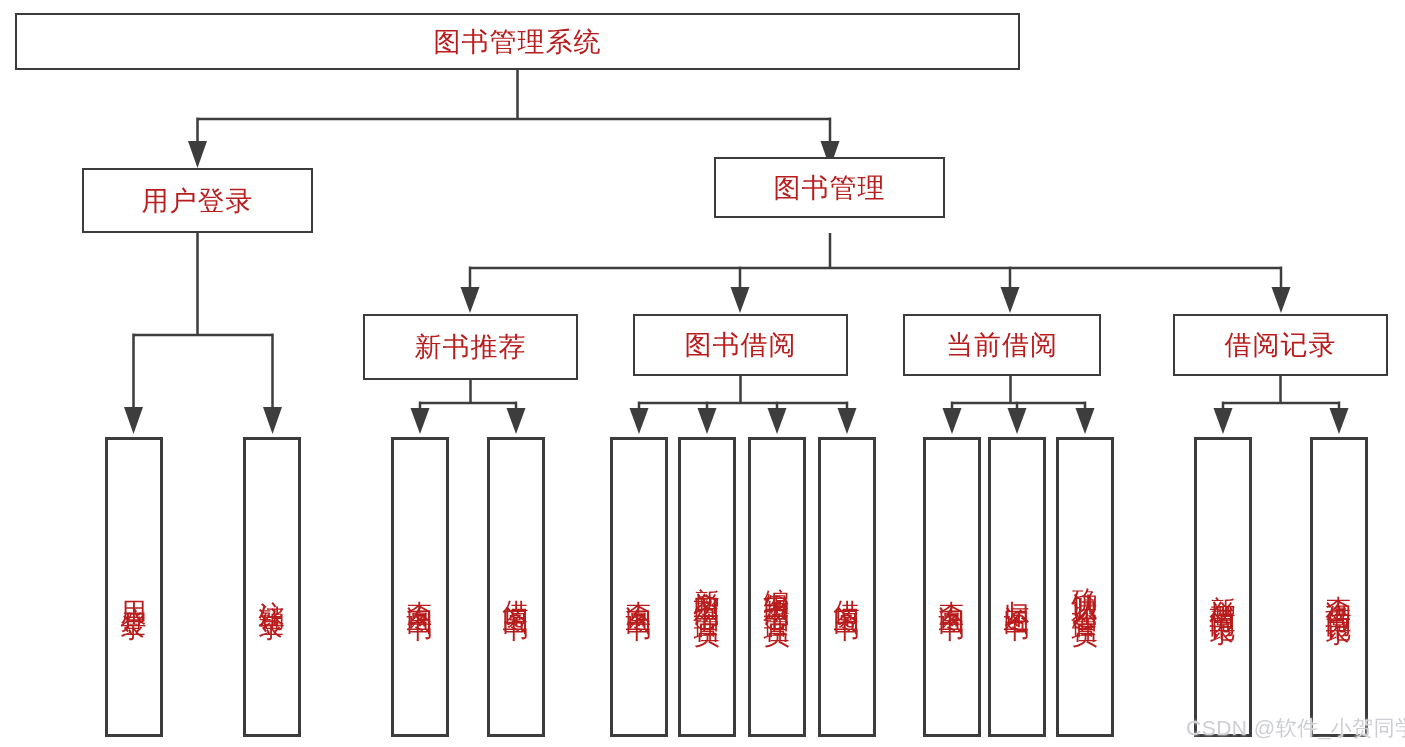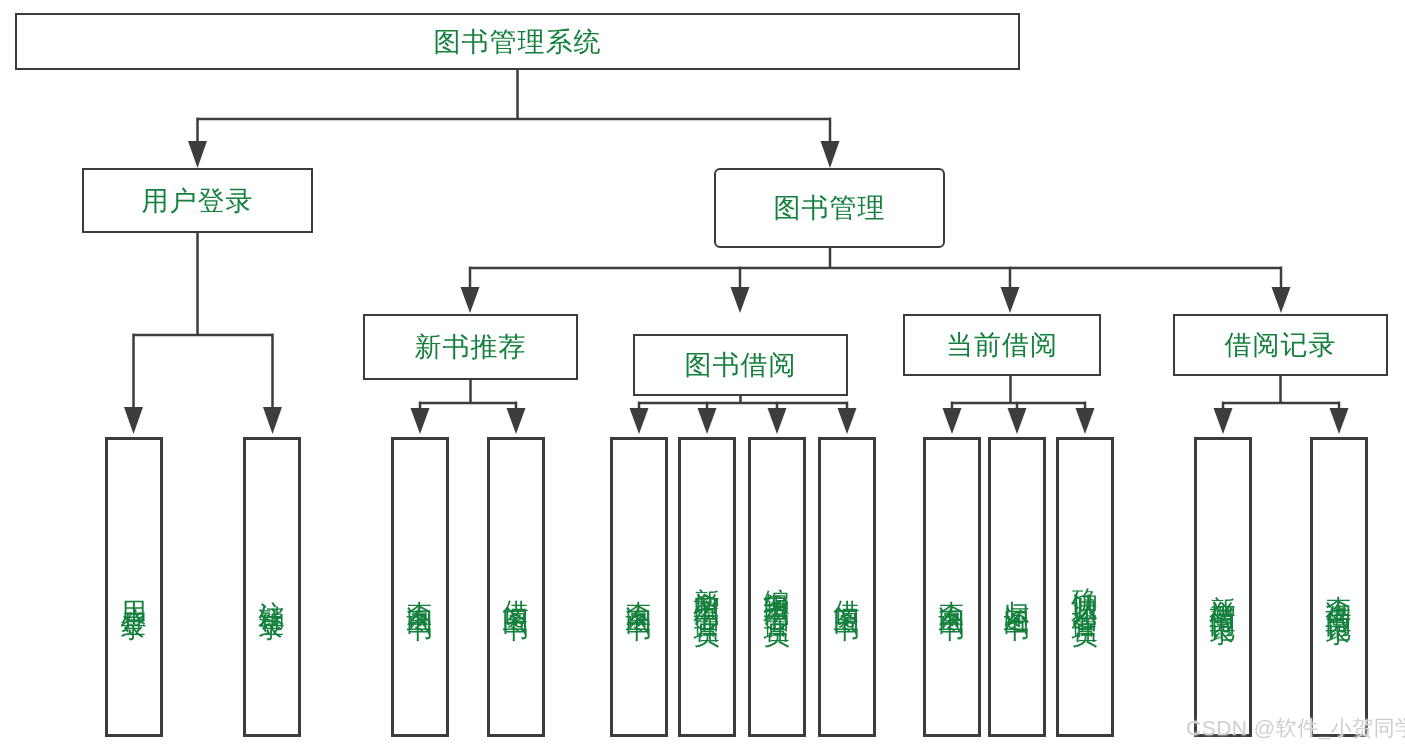--- a/index.html
+++ b/index.html
@@ -7,37 +7,37 @@
     width:1405px; height:747px; position:relative; overflow:hidden;
     font-family:"Liberation Sans","DejaVu Sans",sans-serif;
   }
   .stage { position:absolute; left:0; top:0; width:1405px; height:747px; }
   svg.connectors { position:absolute; left:0; top:0; width:1405px; height:747px; }
   svg.connectors path.ln { stroke:#3d3d3d; stroke-width:2.5; fill:none; }
   svg.connectors path.ah { fill:#3d3d3d; stroke:none; }
 
   .box {
     position:absolute; box-sizing:border-box; background:#ffffff;
-    border:2.5px solid #3c3c3c; color:#15803d;
+    border:2.5px solid #3c3c3c; color:#b91c1c;
     display:flex; align-items:center; justify-content:center;
   }
   .hbox { font-size:27px; letter-spacing:1px; white-space:nowrap; }
   .vbox { border-width:3px; }
   .vbox .vtext {
     writing-mode:vertical-rl;
     font-size:26px; letter-spacing:5px; margin-bottom:-5px;
     line-height:1; white-space:nowrap;
   }
 
   
   #n-root   { left:15px;  top:13px;  width:1005px; height:57px; }
   #n-ulogin { left:82px;  top:168px; width:231px;  height:65px; }
-  #n-bmgmt  { left:714px; top:168px; width:231px;  height:80px;border-radius:6px; }
+  #n-bmgmt  { left:714px; top:157px; width:231px;  height:61px; }
   #n-rec    { left:363px; top:314px; width:215px;  height:66px; }
-  #n-bb     { left:633px; top:314px; width:215px;  height:62px;margin-top:20px; }
+  #n-bb     { left:633px; top:314px; width:215px;  height:62px; }
   #n-cb     { left:903px; top:314px; width:198px;  height:62px; }
   #n-br     { left:1173px;top:314px; width:215px;  height:62px; }
 
   .leaf { top:437px; width:58px; height:300px; }
   #l-ulogin  { left:105px; }
   #l-logout  { left:243px; }
   #l-recq    { left:391px; }
   #l-recb    { left:487px; }
   #l-bbq     { left:610px; }
   #l-bbadd   { left:678px; }

